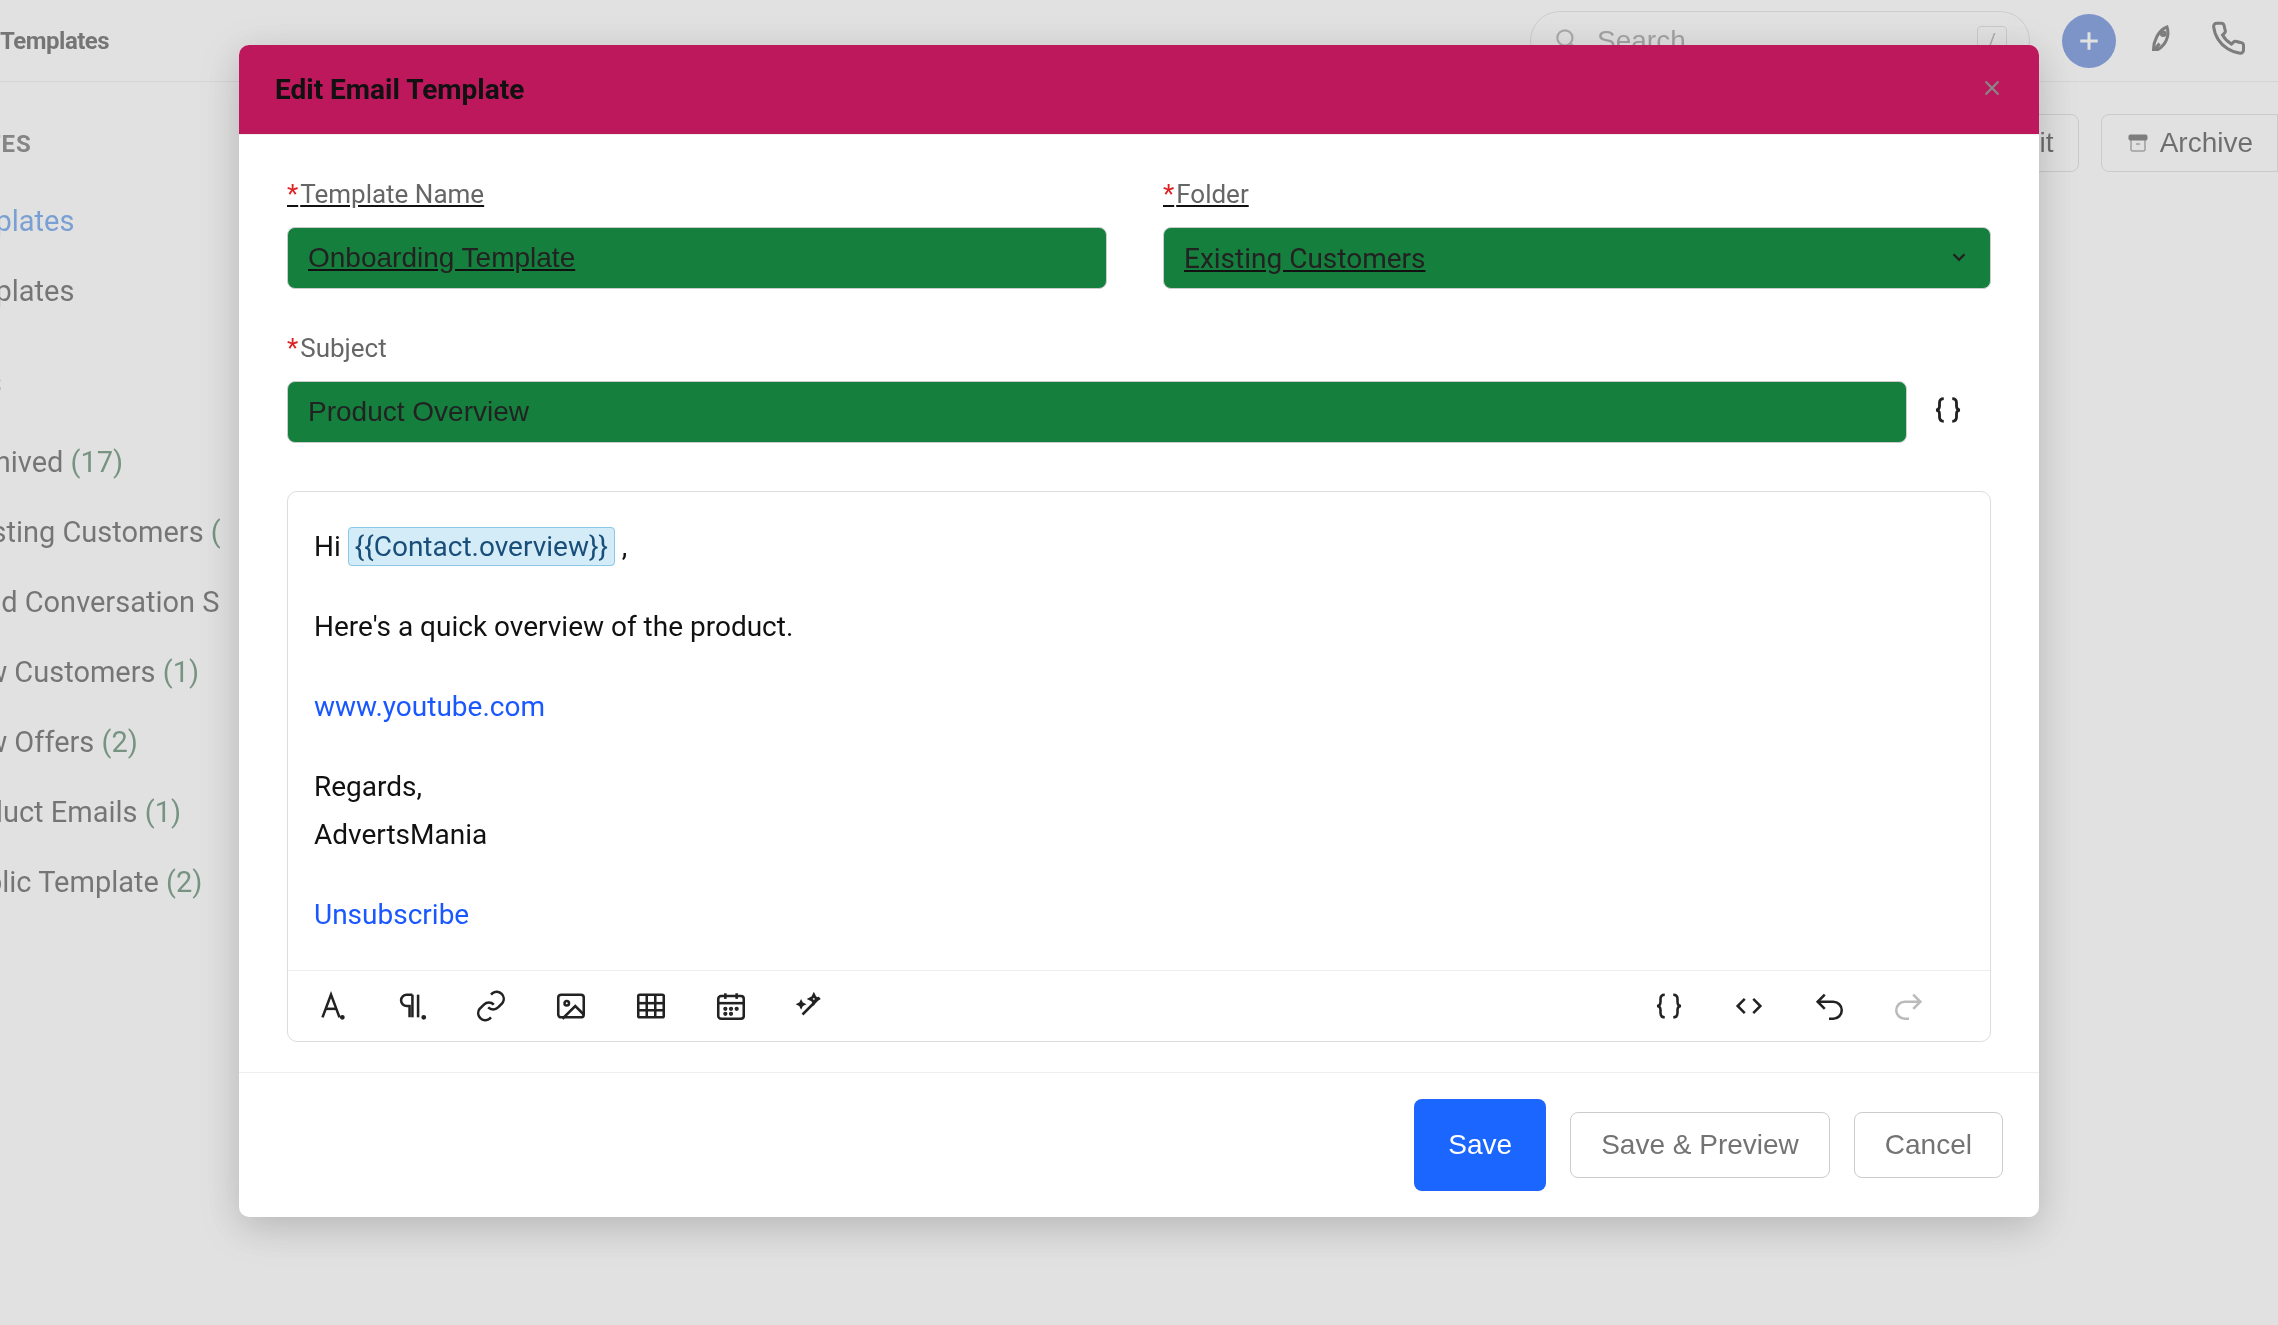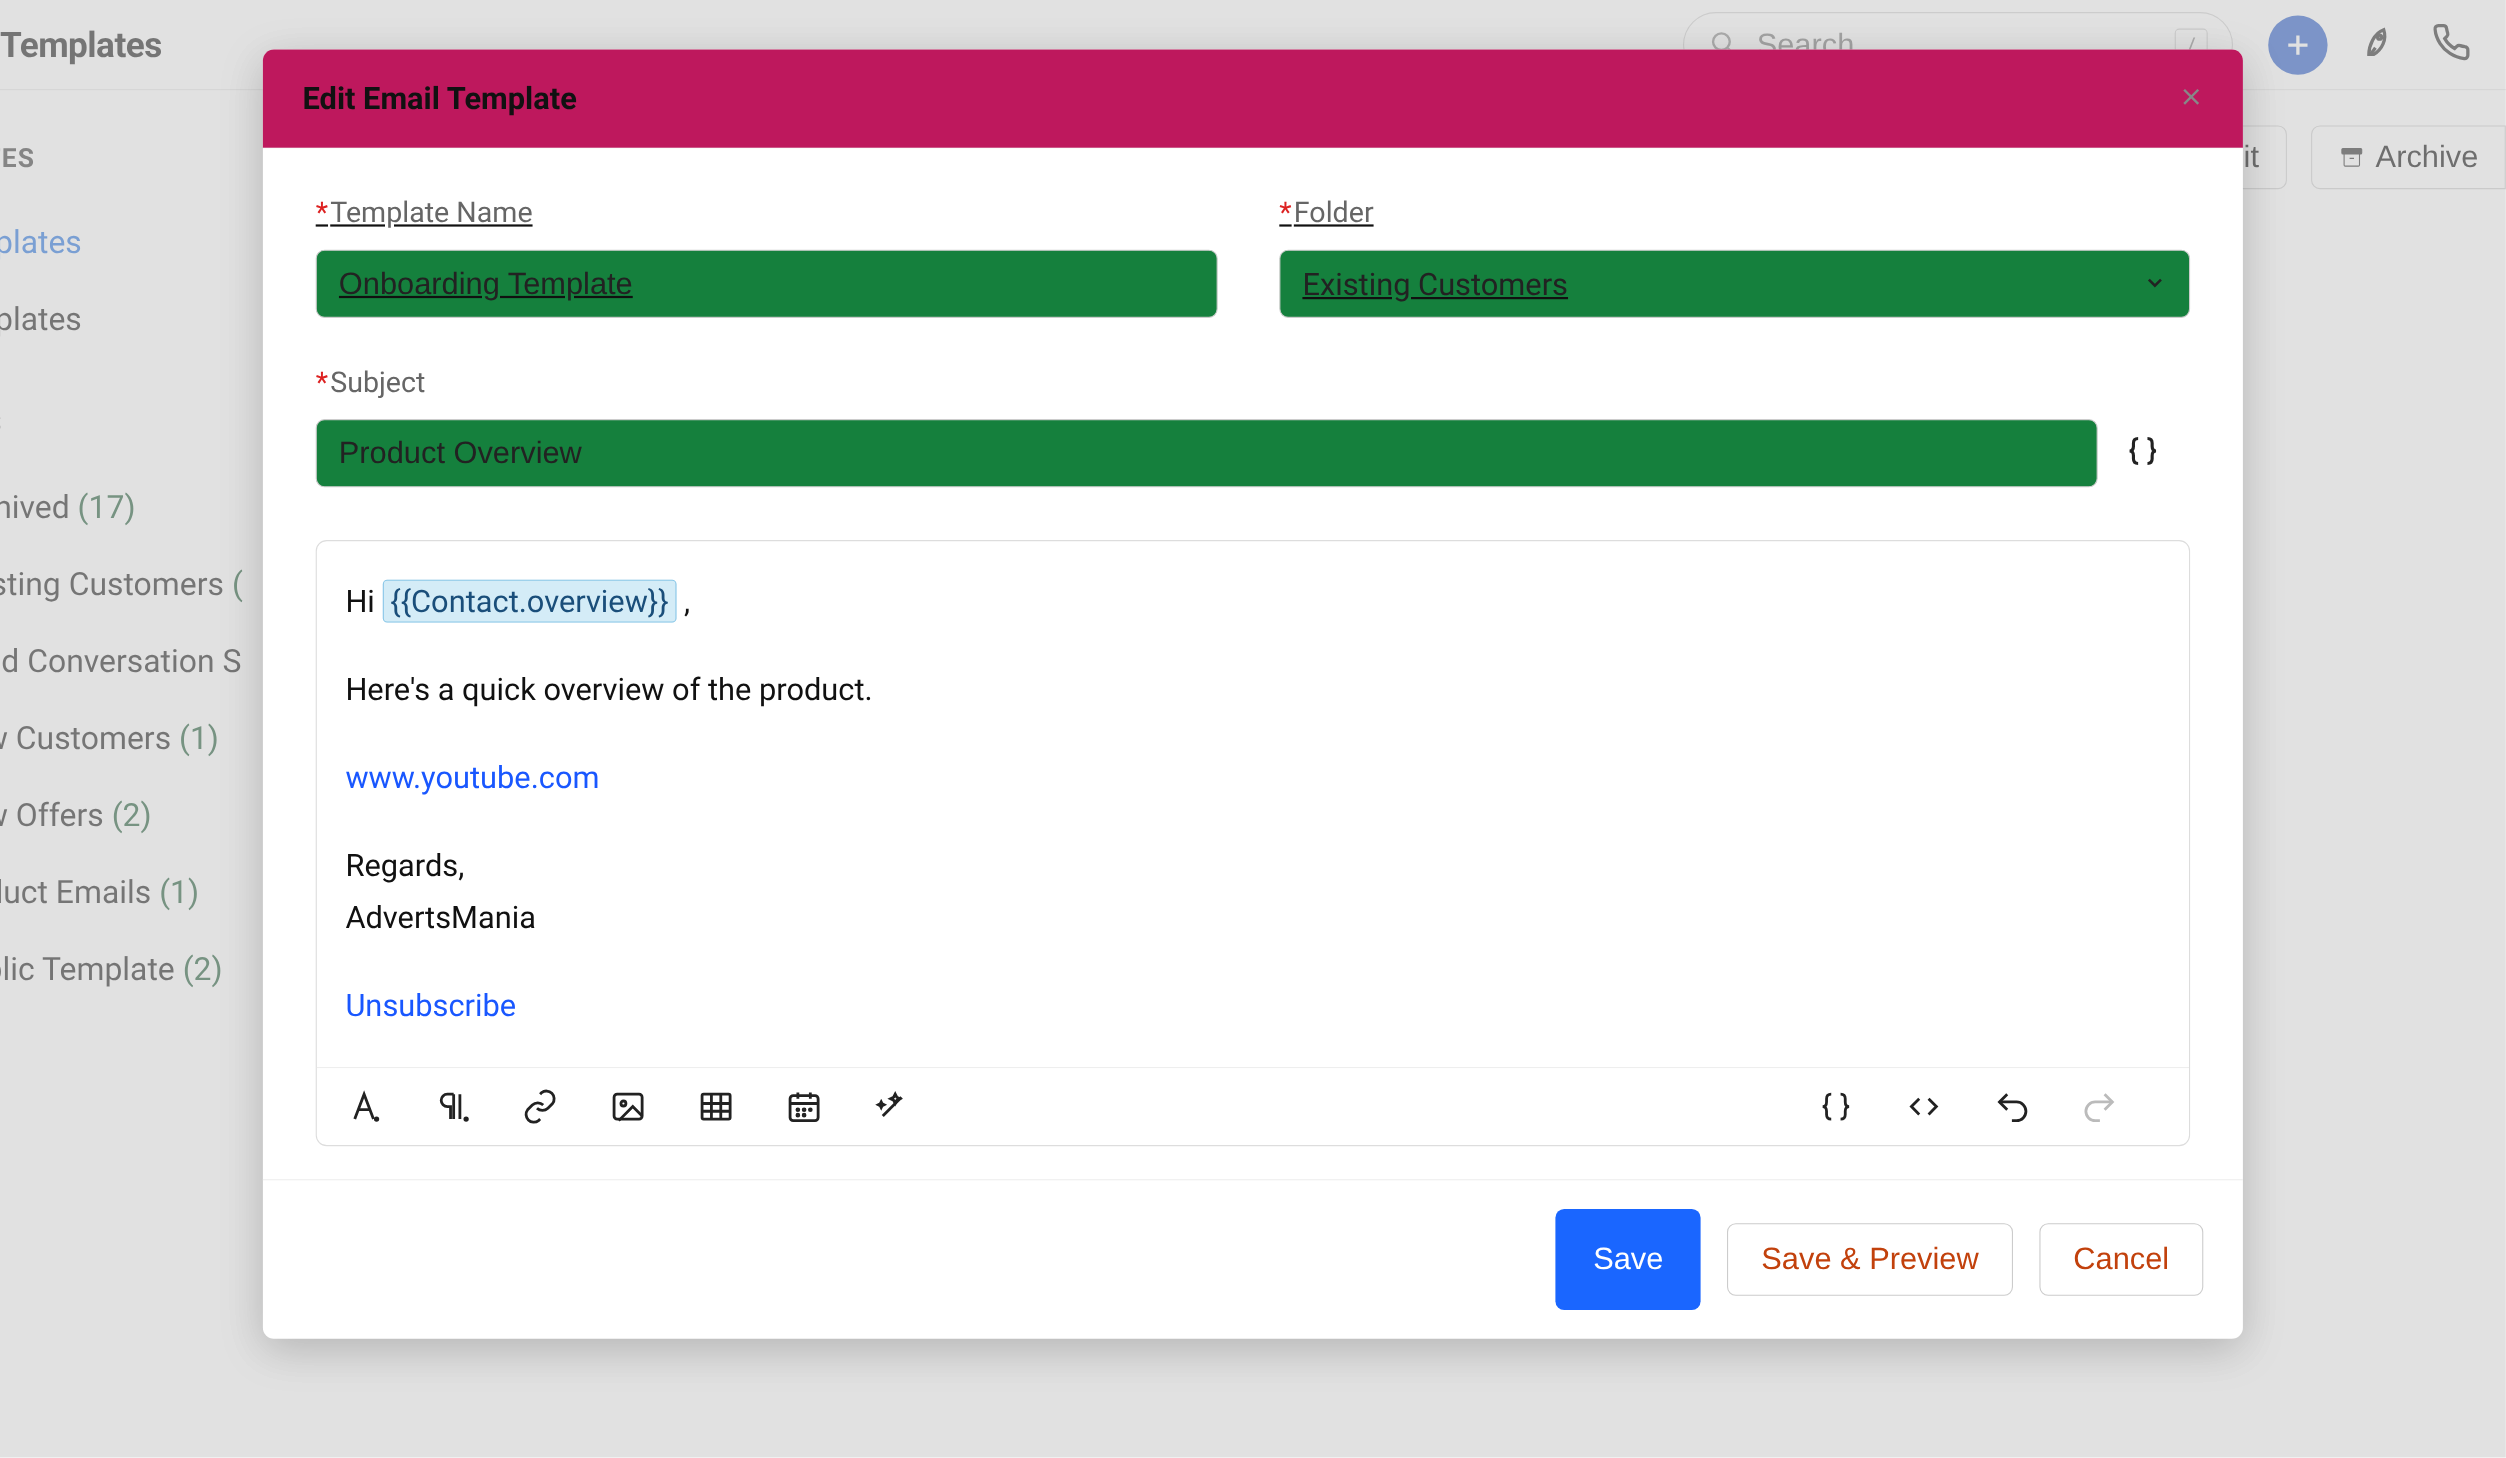--- a/index.html
+++ b/index.html
@@ -1,20 +1,20 @@
 <!DOCTYPE html>
 <html><head>
   <meta charset="utf-8">
   <style>
     * { box-sizing: border-box; margin: 0; padding: 0; }
     html, body { width: 2278px; height: 1325px; font-family: -apple-system, BlinkMacSystemFont, "Segoe UI", Roboto, Arial, sans-serif; overflow: hidden; background: #fff; color: #111; }
 
     
     .topbar { position: fixed; top: 0; left: 0; right: 0; height: 82px; background: #fff; display: flex; align-items: center; border-bottom: 1px solid #e5e5e5; z-index: 1; }
-    .topbar-title { font-size: 32px; font-weight: 700; margin-left: 0; letter-spacing: -0.5px; }
+    .topbar-title { font-size: 24px; font-weight: 700; margin-left: 0; letter-spacing: -0.5px; }
     .topbar-spacer { flex: 1; }
     .search-wrap { display: flex; align-items: center; width: 500px; height: 60px; border: 1px solid #d0d0d0; border-radius: 30px; padding: 0 22px; margin-right: 32px; color: #888; }
     .search-wrap svg { width: 26px; height: 26px; stroke: #888; fill: none; stroke-width: 2; }
     .search-input { flex: 1; border: none; outline: none; font-size: 28px; margin-left: 18px; color: #888; background: transparent; }
     .kbd-box { width: 30px; height: 30px; border: 1px solid #ccc; border-radius: 4px; display:flex; align-items:center; justify-content:center; font-size: 20px; color:#888; }
     .circle-plus { width: 54px; height: 54px; border-radius: 50%; background: #1f56c7; display:flex; align-items:center; justify-content:center; margin-right: 30px; }
     .circle-plus svg { width: 30px; height: 30px; stroke: #fff; fill:none; stroke-width: 2.4; }
     .topbar-icon { margin-right: 30px; }
     .topbar-icon svg { width: 36px; height: 36px; stroke: #222; fill: none; stroke-width: 2; }
 
@@ -64,21 +64,21 @@
 
     .ed-toolbar { display:flex; align-items:center; padding: 14px 22px; border-top: 1px solid #eee; }
     .ed-toolbar .t-icon { width: 42px; height: 42px; display:flex; align-items:center; justify-content:center; margin-right: 38px; cursor:pointer; }
     .ed-toolbar .t-icon svg { width: 34px; height: 34px; stroke:#222; fill:none; stroke-width:1.8; }
     .ed-spacer { flex: 1; }
     .t-icon.disabled svg { stroke:#bbb; }
 
     
     .modal-footer { display:flex; justify-content:flex-end; align-items:center; padding: 26px 36px; border-top: 1px solid #eee; gap: 24px; }
     .btn-primary { background:#1a66ff; border:none; color:#fff; font-size: 28px; padding: 30px 34px; border-radius: 8px; cursor:pointer; }
-    .btn-secondary { background:#fff; border:1px solid #ccc; color:#c2410c; font-size: 28px; padding: 16px 30px; border-radius: 8px; cursor:pointer; }
+    .btn-secondary { background:#fff; border:1px solid #ccc; color:#737373; font-size: 28px; padding: 16px 30px; border-radius: 8px; cursor:pointer; }
   </style>
 </head>
 <body>
 
 <div class="topbar">
   <div class="topbar-title">Templates</div>
   <div class="topbar-spacer"></div>
   <div class="search-wrap">
     <span>
       <svg viewBox="0 0 24 24">

